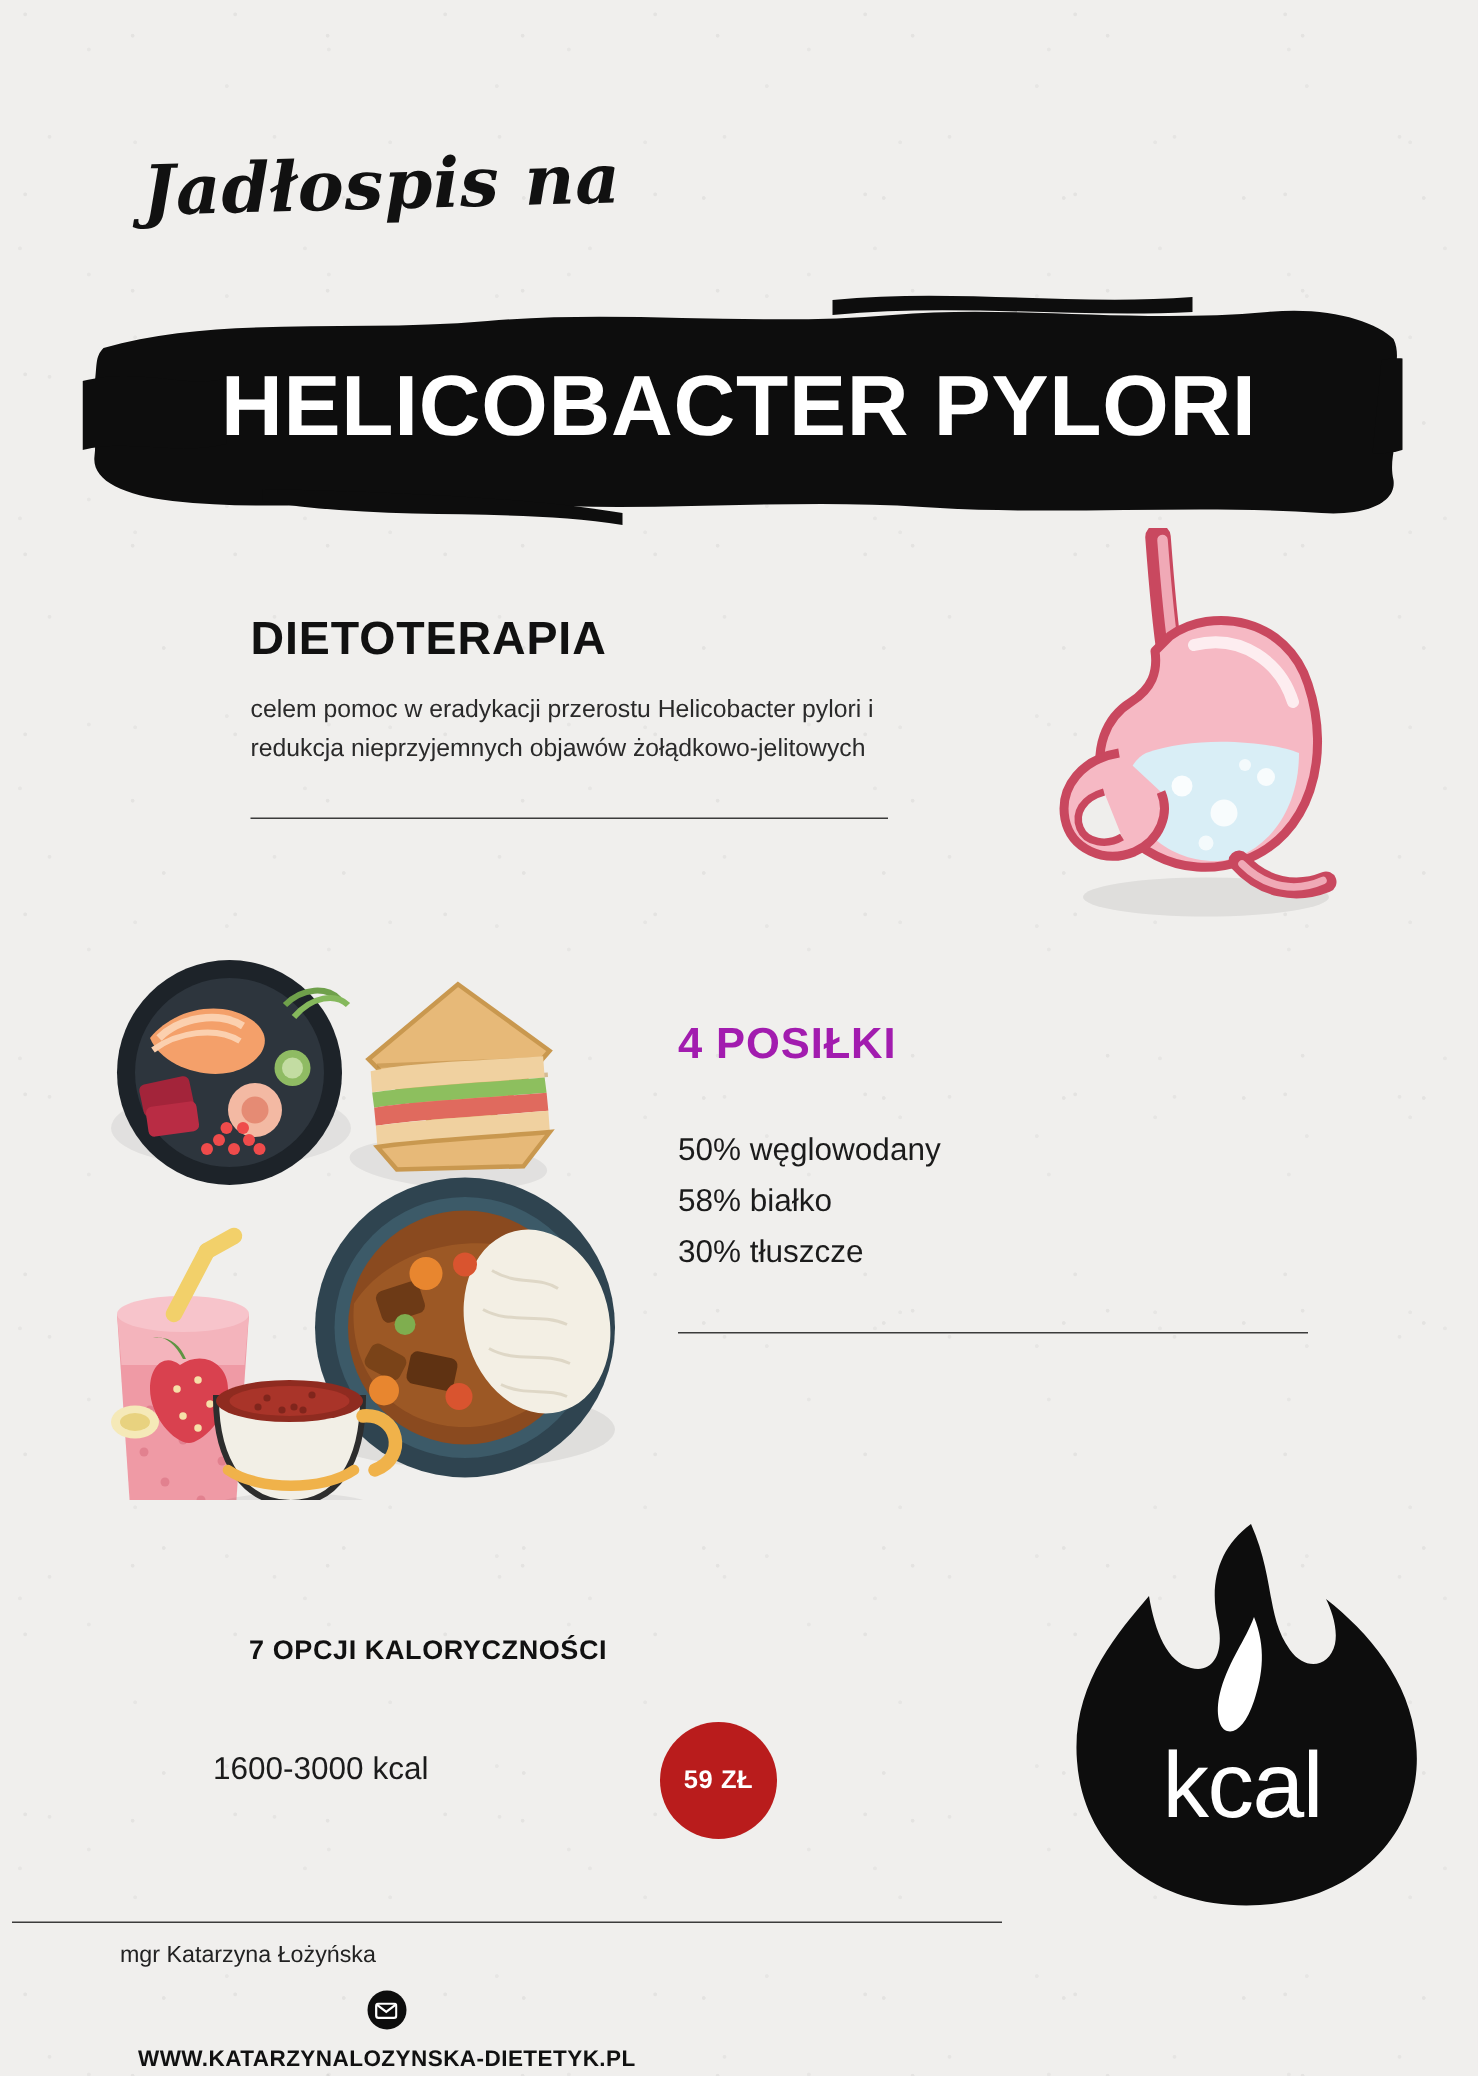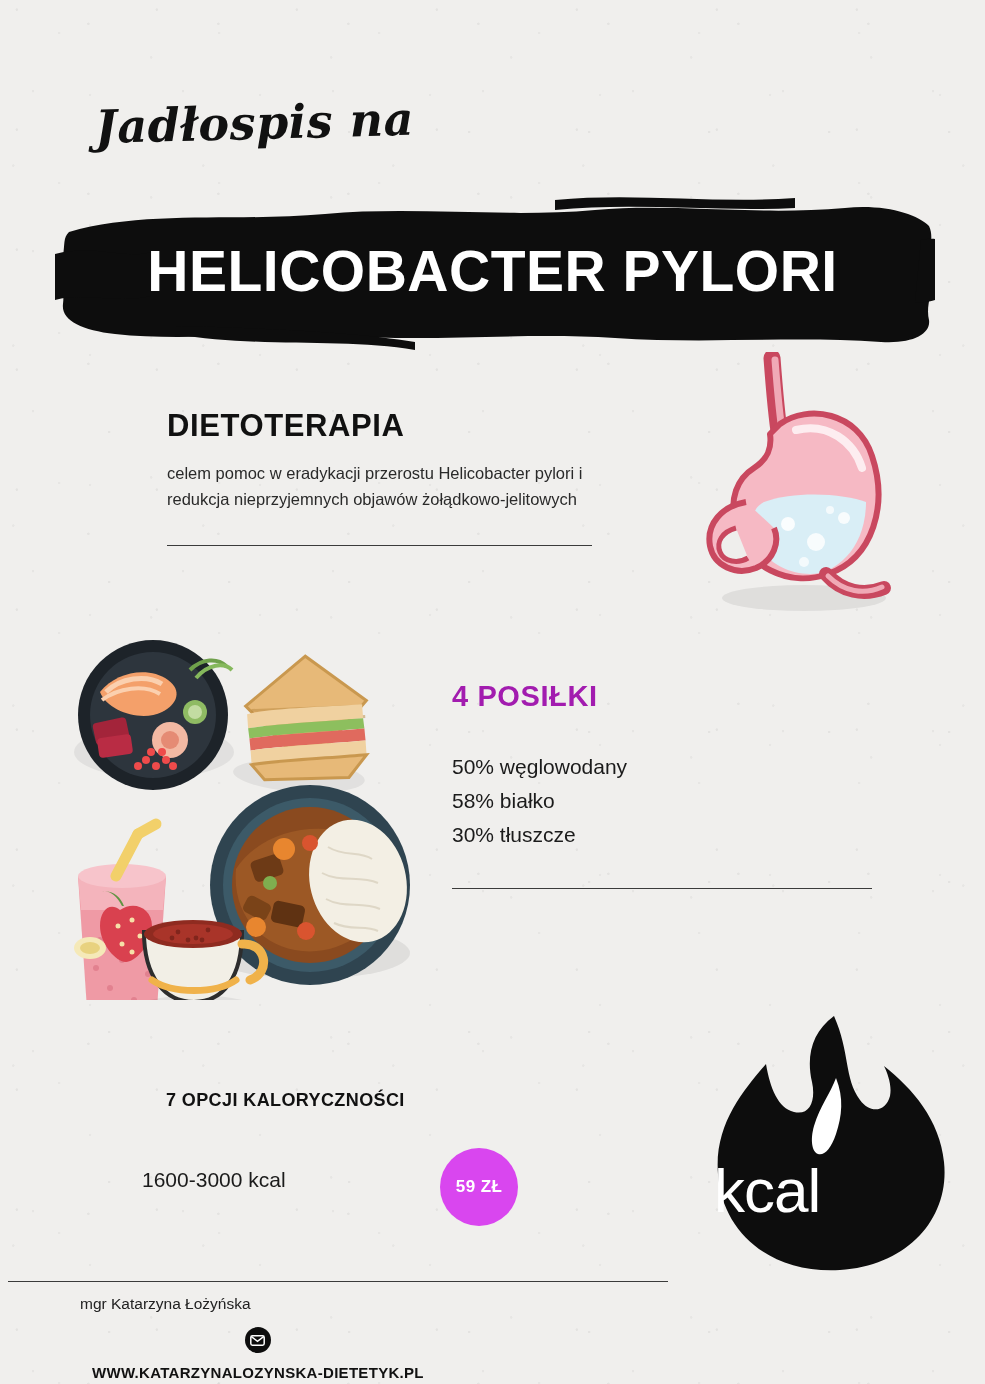--- a/index.html
+++ b/index.html
@@ -165,41 +165,41 @@
     font-size: 21px;
     color: #1b1b1b;
   }
   .price-badge {
     position: absolute;
     left: 440px;
     top: 1148px;
     width: 78px;
     height: 78px;
     border-radius: 50%;
-    background: #d946ef;
+    background: #b91c1c;
     color: #fff;
     display: flex;
     align-items: center;
     justify-content: center;
     font-size: 17px;
     font-weight: 700;
     letter-spacing: 0.4px;
   }
 
   .flame {
     position: absolute;
     left: 700px;
     top: 1012px;
     width: 265px;
     height: 265px;
   }
   .flame svg { display:block; }
   .flame-label {
     position: absolute;
-    left: 714px;
+    left: 775px;
     top: 1155px;
     font-size: 62px;
     font-weight: 400;
     color: #ffffff;
     font-family: "Liberation Sans", sans-serif;
     letter-spacing: -1px;
   }
 
   
   .footer-rule {

